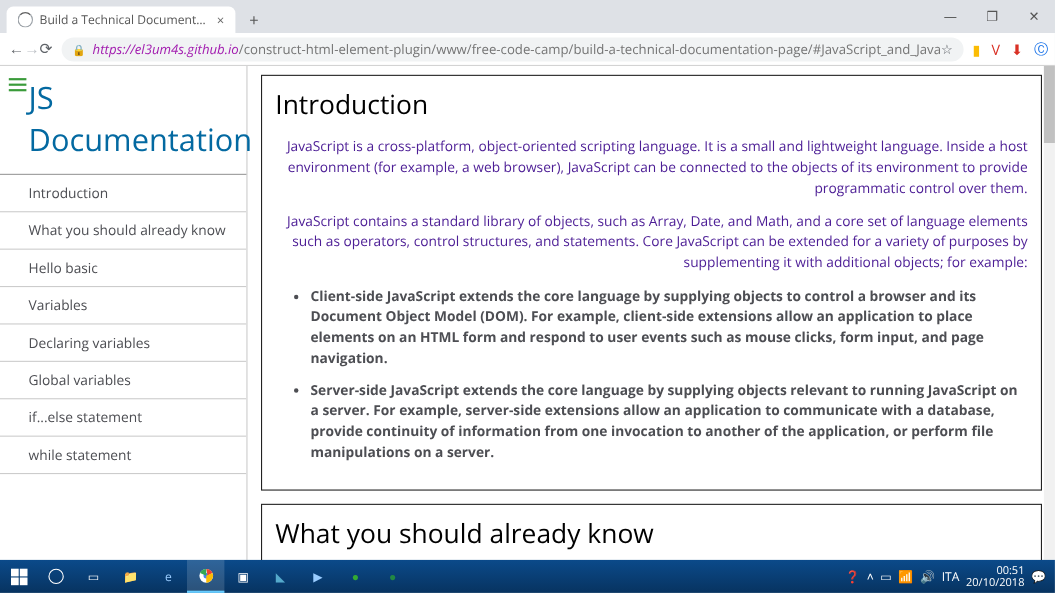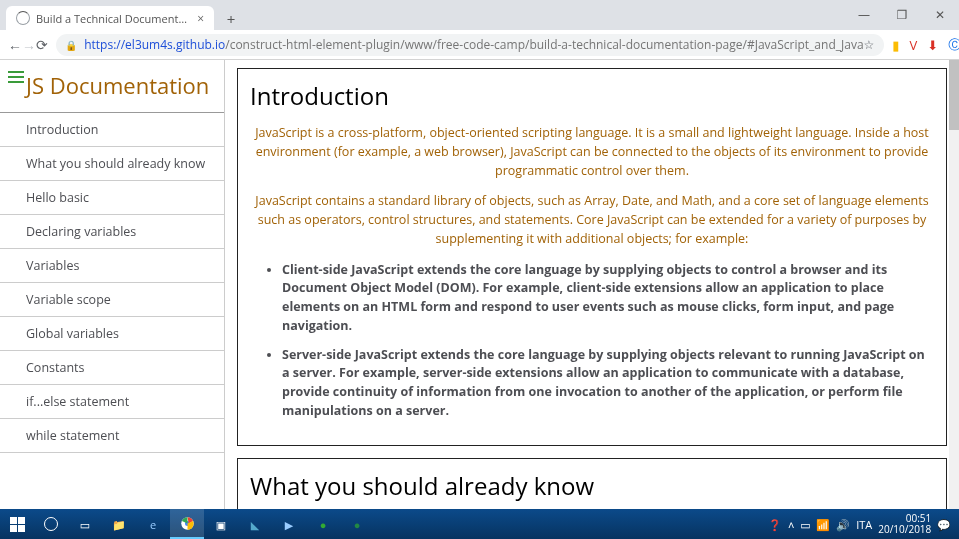--- a/index.html
+++ b/index.html
@@ -14,40 +14,40 @@
 .newtab { width: 22px; height: 22px; display: flex; align-items: center; justify-content: center; color: #555; font-size: 15px; margin-left: 6px; }
 .win-controls { margin-left: auto; display: flex; }
 .win-controls span { width: 38px; text-align: center; font-size: 12px; color: #555; line-height: 30px; }
 
 .addr-bar { background: #fff; height: 30px; display: flex; align-items: center; padding: 0 8px; border-bottom: 1px solid #d3d3d3; }
 .nav-btn { width: 24px; height: 24px; display: flex; align-items: center; justify-content: center; color: #5f6368; font-size: 14px; }
 .nav-btn.disabled { color: #bdc1c6; }
 .url-box { flex: 1; height: 22px; background: #f1f3f4; border-radius: 11px; display: flex; align-items: center; padding: 0 10px; margin: 0 8px; font-size: 12px; color: #757575; }
 .url-box .lock { margin-right: 6px; font-size: 10px; color: #5f6368; }
 .url-box .url-text { flex: 1; white-space: nowrap; overflow: hidden; }
-.url-box .url-text .host { color: #1d4ed8; }
+.url-box .url-text .host { color: #a21caf; font-style: italic; }
 .ext-icons { display: flex; align-items: center; gap: 10px; padding-right: 4px; }
 .ext-icons span { font-size: 13px; }
 
 .page { position: relative; height: 449px; background: #fff; overflow: hidden; }
 .hamburger { position: absolute; top: 8px; left: 8px; z-index: 5; }
 .hamburger div { width: 16px; height: 2px; background: #3a9b3a; margin: 3px 0; }
 
 .sidebar { position: absolute; left: 0; top: 0; width: 225px; height: 100%; border-right: 1px solid #ccc; background: #fff; }
-.sidebar-header { font-size: 22px; font-weight: 400; color: #a16207; padding: 10px 0 12px 26px; border-bottom: 1px solid #999; }
+.sidebar-header { font-size: 28px; font-weight: 400; color: #0369a1; padding: 10px 0 12px 26px; border-bottom: 1px solid #999; }
 .nav-list { overflow-y: auto; height: calc(100% - 46px); }
 .nav-item { display: block; padding: 8px 0 8px 26px; font-size: 12.5px; color: #4d4e53; border-bottom: 1px solid #ccc; cursor: pointer; }
 
 .content { position: absolute; left: 237px; top: 0; right: 12px; bottom: 0; overflow-y: auto; padding: 8px 0; }
 .scrollbar-track { position: absolute; right: 0; top: 0; width: 10px; height: 100%; background: #f1f1f1; }
 .scrollbar-thumb { position: absolute; right: 0; top: 0; width: 10px; height: 70px; background: #c1c1c1; border-radius: 0; }
 
 section.doc { border: 1px solid #222; margin-bottom: 12px; padding: 10px 12px 14px; }
 section.doc h2 { font-size: 24px; font-weight: 400; color: #000; margin-bottom: 12px; }
-section.doc p { font-size: 12.5px; line-height: 1.5; color: #a16207; margin-bottom: 12px; text-align: center; }
+section.doc p { font-size: 12.5px; line-height: 1.5; color: #4c1d95; margin-bottom: 12px; text-align: right; }
 section.doc ul { list-style: disc; padding-left: 32px; }
 section.doc li { font-size: 12.5px; line-height: 1.5; color: #4d4e53; margin-bottom: 10px; font-weight: bold; }
 
 .taskbar { position: absolute; bottom: 0; left: 0; right: 0; height: 30px; background: #0a3a6a; background: linear-gradient(#0b4a8a, #073360); display: flex; align-items: center; color: #fff; font-size: 11px; }
 .taskbar .tb-left { display: flex; align-items: center; height: 100%; }
 .taskbar .tb-btn { width: 34px; height: 100%; display: flex; align-items: center; justify-content: center; }
 .taskbar .tb-btn.active { background: rgba(255,255,255,0.15); border-bottom: 2px solid #6cf; }
 .taskbar .tb-right { margin-left: auto; display: flex; align-items: center; height: 100%; gap: 6px; padding-right: 8px; }
 .taskbar .clock { text-align: right; line-height: 1.1; font-size: 10px; }
 .win-logo { display: grid; grid-template-columns: 7px 7px; grid-template-rows: 7px 7px; gap: 1px; }
@@ -98,25 +98,23 @@
       <div></div>
       <div></div>
     </div>
 
   <nav class="sidebar">
     <div class="sidebar-header">JS Documentation</div>
     <div class="nav-list">
       <a class="nav-item">Introduction</a>
       <a class="nav-item">What you should already know</a>
       <a class="nav-item">Hello basic</a>
+      <a class="nav-item">Variables</a>
       <a class="nav-item">Declaring variables</a>
-      <a class="nav-item">Variables</a>
-      <a class="nav-item">Variable scope</a>
       <a class="nav-item">Global variables</a>
-      <a class="nav-item">Constants</a>
       <a class="nav-item">if...else statement</a>
       <a class="nav-item">while statement</a>
 
     </div>
   </nav>
 
   <main class="content">
     <section class="doc">
       <h2>Introduction</h2>
       <p>JavaScript is a cross-platform, object-oriented scripting language. It is a small and lightweight language. Inside a host environment (for example, a web browser), JavaScript can be connected to the objects of its environment to provide programmatic control over them.</p>

